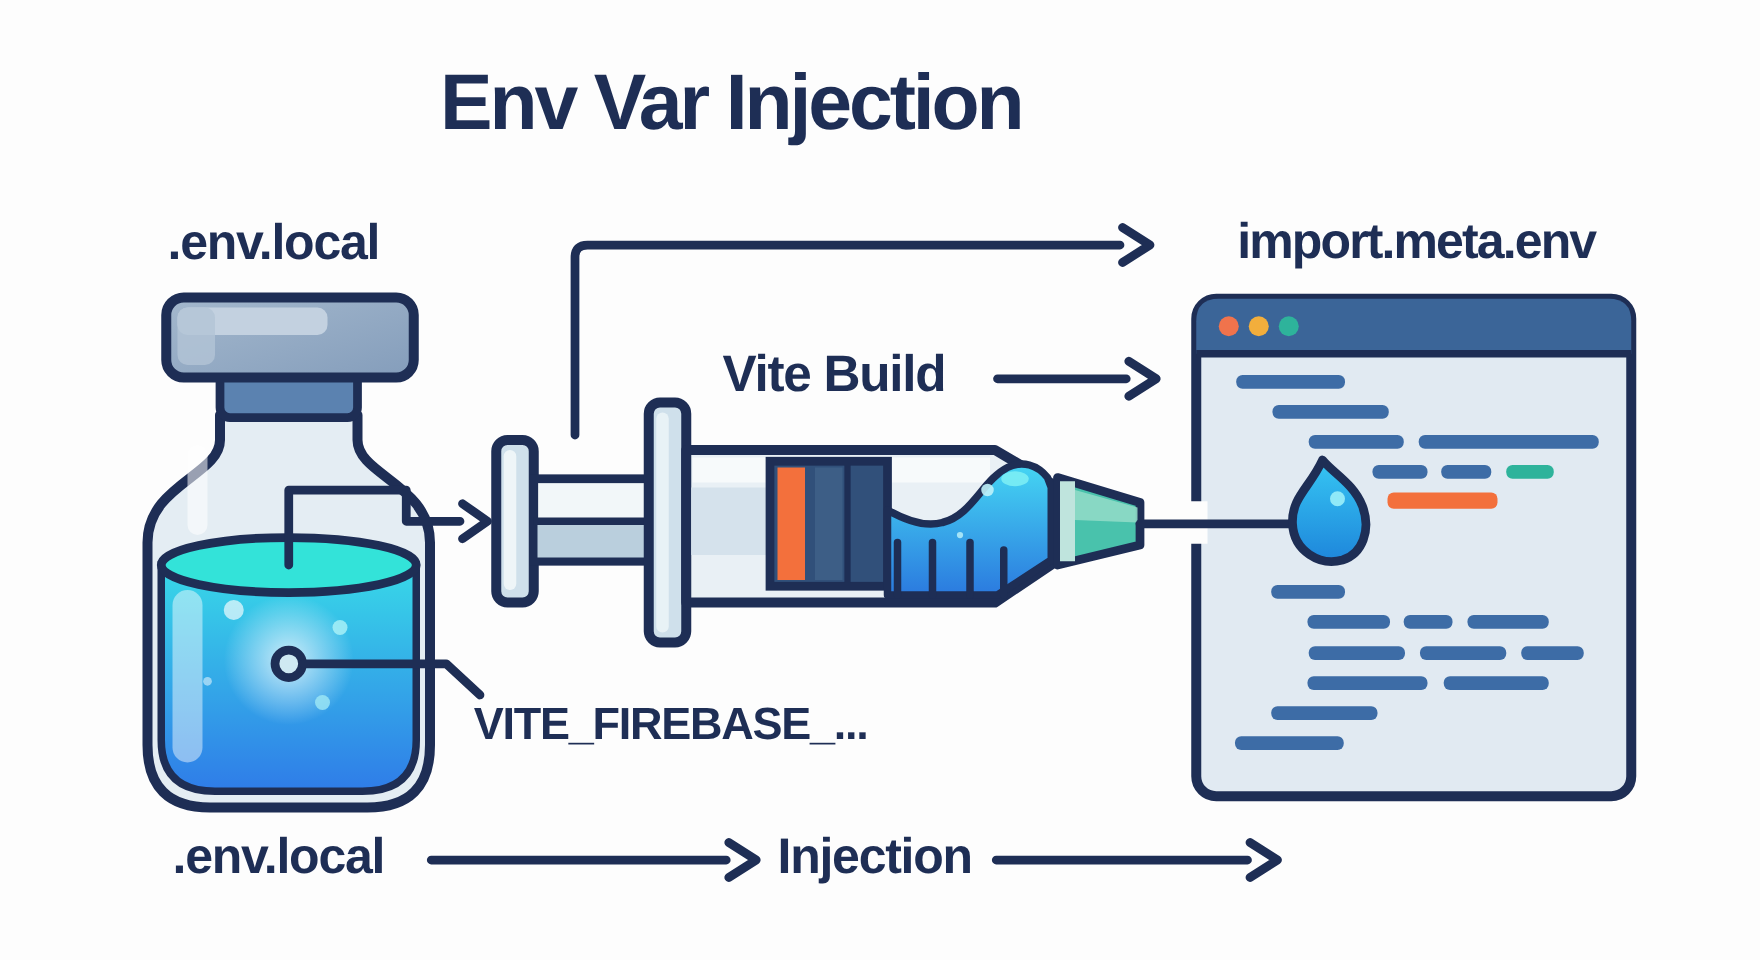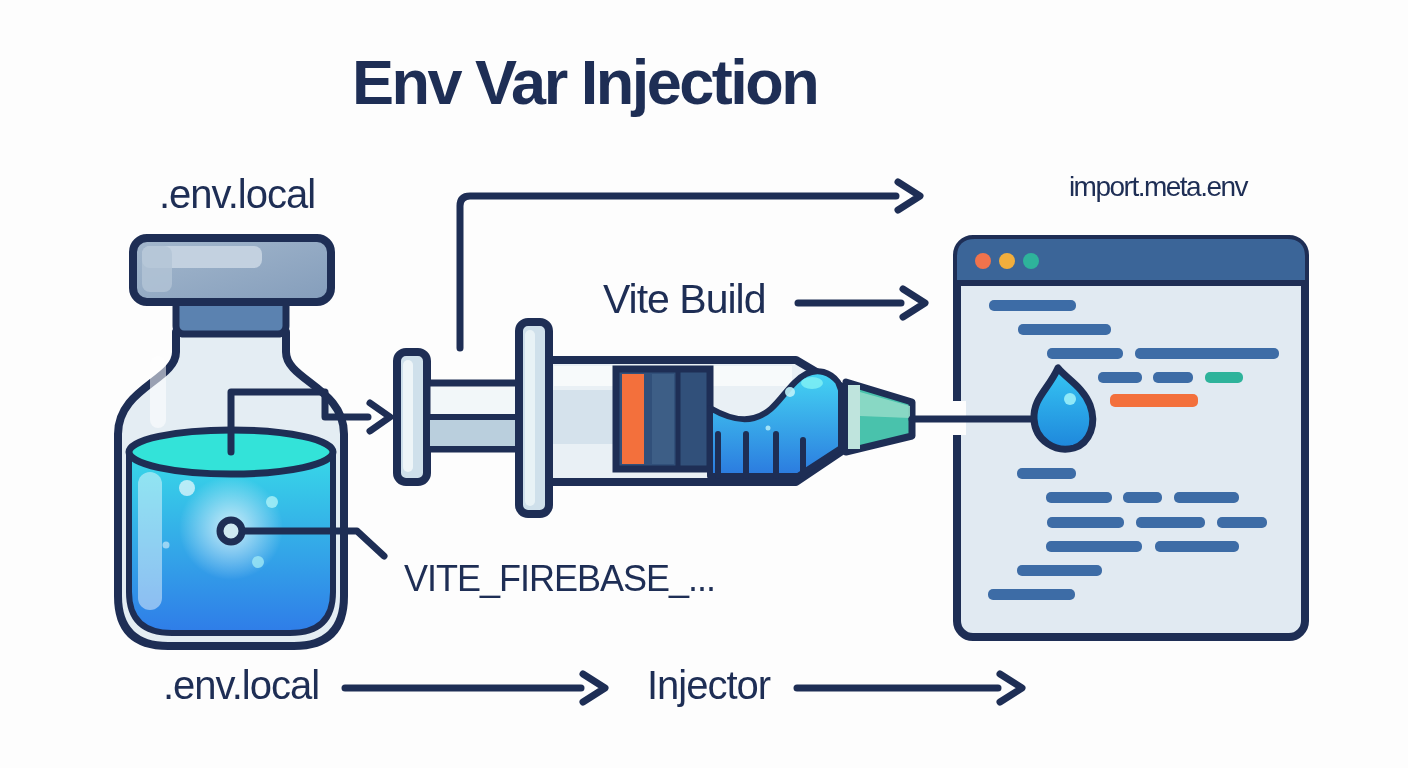--- a/index.html
+++ b/index.html
@@ -4,25 +4,25 @@
 <style>
   :root{
     --navy:#1e2e55; --steel:#3b6598; --codeblue:#3d6ca6; --teal:#2eb39b;
     --orange:#f3703c; --amber:#f2ae3c; --windowbody:#e1eaf2; --glass:#e4edf3;
     --cap:#97aec7; --background:#fdfdfd;
   }
   html,body{margin:0;padding:0;}
   body{background:var(--background);font-family:"Liberation Sans",sans-serif;}
   .stage{position:relative;width:1408px;height:768px;overflow:hidden;background:var(--background);}
   .art{position:absolute;left:0;top:0;}
-  .lbl{position:absolute;font-weight:normal;color:var(--navy);white-space:nowrap;line-height:1.05;margin-left:25px;}
+  .lbl{position:absolute;font-weight:bold;color:var(--navy);white-space:nowrap;line-height:1.05;}
   .title{position:absolute;left:352px;top:46px;width:580px;
          font-size:63px;font-weight:800;letter-spacing:-2.5px;color:var(--navy);}
   .env-top{left:134px;top:173px;font-size:40px;letter-spacing:-1px;}
-  .import{left:960px;top:172px;width:346px;text-align:center;font-size:28px;letter-spacing:-1.5px;}
+  .import{left:960px;top:172px;width:346px;text-align:center;font-size:40px;letter-spacing:-1.5px;}
   .vite{left:578px;top:278px;font-size:41px;letter-spacing:-1px;}
   .var{left:379px;top:560px;font-size:36px;letter-spacing:-1px;}
   .flow1{left:138px;top:664px;font-size:40px;letter-spacing:-1px;}
   .flow2{left:622px;top:664px;font-size:40px;letter-spacing:-1px;}
   .flow3{left:1034px;top:664px;font-size:40px;letter-spacing:-1px;}
   .s-navy{stroke:var(--navy);}
   .f-code{fill:var(--codeblue);}
   .arrow{stroke:var(--navy);stroke-width:7;fill:none;stroke-linecap:round;stroke-linejoin:round;}
 </style>
 </head>
@@ -168,14 +168,14 @@
       <path class="arrow" d="M1000,674 L1022,688 L1000,702"></path>
     </g>
   </svg>
 
   <div class="title">Env Var Injection</div>
   <div class="lbl env-top">.env.local</div>
   <div class="lbl import">import.meta.env</div>
   <div class="lbl var">VITE_FIREBASE_...</div>
   <div class="lbl vite">Vite Build</div>
   <div class="lbl flow1">.env.local</div>
-  <div class="lbl flow2">Injector</div>
+  <div class="lbl flow2">Injection</div>
 </div>
 
 </body></html>

